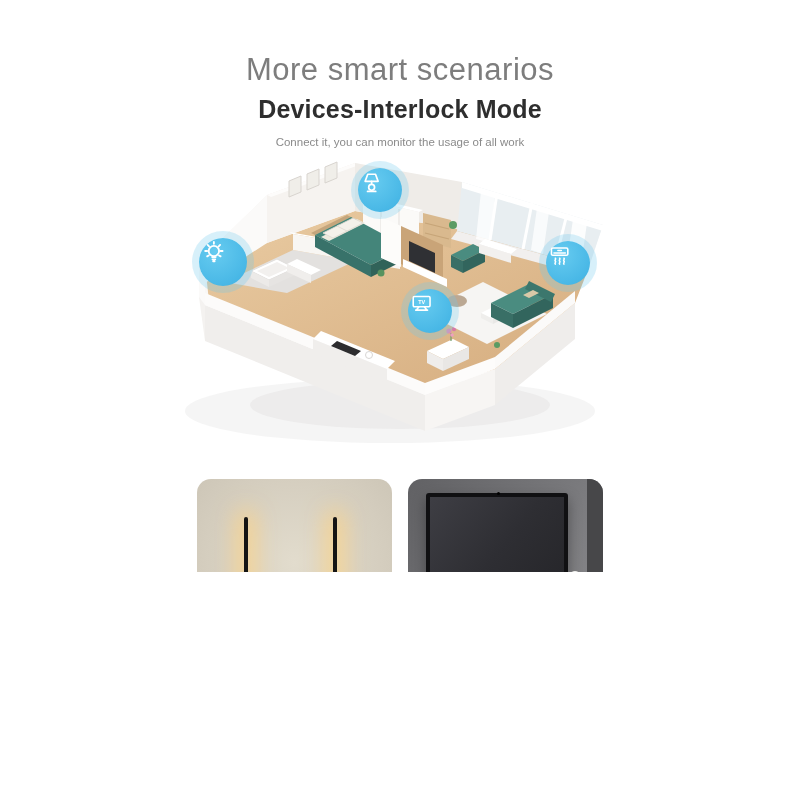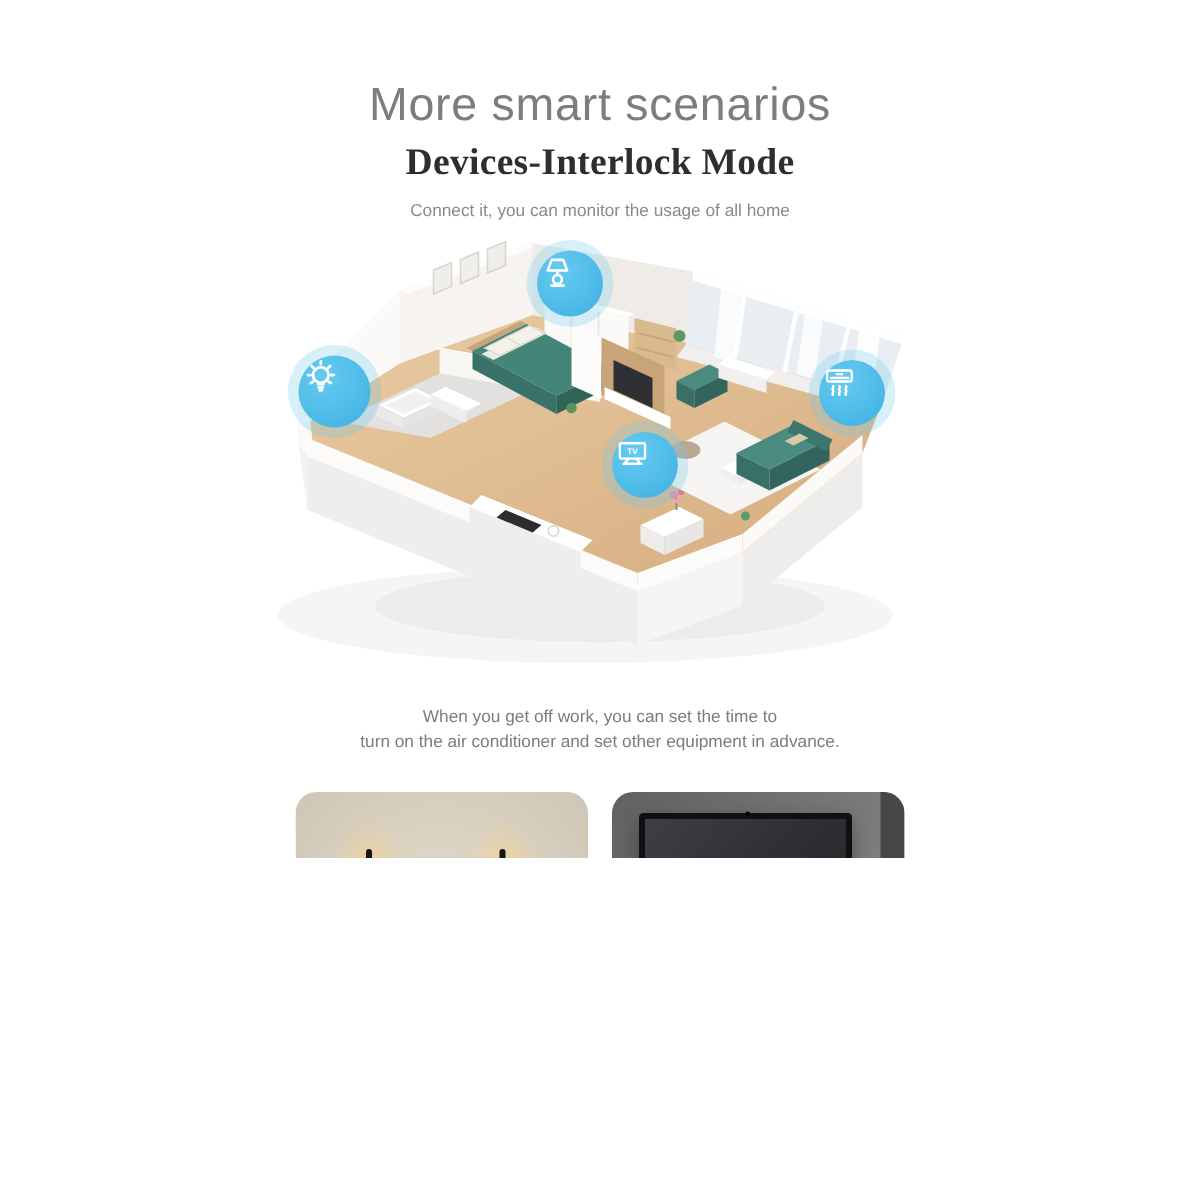--- a/index.html
+++ b/index.html
@@ -1,21 +1,21 @@
 <!DOCTYPE html>
 <html><head>
 <meta charset="utf-8">
 <style>
   html,body{margin:0;padding:0;background:#ffffff;}
   .page{position:relative;width:800px;height:572px;background:#ffffff;overflow:hidden;
         font-family:"Liberation Sans",sans-serif;}
   
   .header{padding-top:52px;text-align:center;}
   .title{margin:0;font-size:31px;font-weight:300;color:#7d7d7d;letter-spacing:.5px;}
-  .subtitle{margin:7px 0 0;font-size:25px;font-weight:700;color:#2e2e2e;letter-spacing:.2px;font-family:Liberation Serif, serif;}
+  .subtitle{margin:7px 0 0;font-size:25px;font-weight:700;color:#2e2e2e;letter-spacing:.2px;}
   .desc{margin:10px 0 0;font-size:11.5px;line-height:1.45;color:#8a8a8a;}
   
   .stage{position:relative;width:430px;height:300px;margin:4px auto 0;}
   .stage svg{position:absolute;left:0;top:0;}
   .badge{position:absolute;border-radius:50%;
          background:radial-gradient(circle at 35% 30%,#66cbf0,#3db0e2);
          box-shadow:0 0 0 7px rgba(112,201,238,.28);
          display:flex;align-items:center;justify-content:center;}
   .badge svg{width:62%;height:62%;}
   .badge-bulb{left:14px;top:83px;width:48px;height:48px;}
@@ -98,21 +98,21 @@
 </style>
 </head>
 <body>
 
 <div class="page">
 
   <div class="header">
     <h1 class="title">More smart scenarios</h1>
     <h2 class="subtitle">Devices-Interlock Mode</h2>
     <p class="desc">
-      <span>Connect it, you can monitor the usage of all home</span><br>
+      <span>Connect it, you can monitor the usage of all work</span><br>
     </p>
   </div>
 
   <div class="stage">
     <svg width="430" height="300" viewBox="0 0 430 300">
       <defs>
         <linearGradient id="wood" x1="0" y1="0" x2="1" y2="1">
           <stop offset="0" stop-color="#e9cba2"></stop>
             <stop offset="1" stop-color="#d5ac7e"></stop>
         </linearGradient>
@@ -270,24 +270,20 @@
     </div>
     <div class="badge badge-tv">
       <svg viewBox="0 0 24 24" fill="none" stroke="#ffffff" stroke-width="1.4" stroke-linecap="round">
         <rect x="4.6" y="6.6" width="14.8" height="9" rx="1"></rect>
         <text x="12" y="13" text-anchor="middle" font-size="4.8" font-weight="bold" fill="#ffffff" stroke="none" font-family="Liberation Sans, sans-serif">TV</text>
         <path d="M9.6,15.6 l-1.8,2.4 M14.4,15.6 l1.8,2.4 M6.8,18.6 h10.4"></path>
       </svg>
     </div>
   </div>
 
-  <p class="caption">
-    <span>When you get off work, you can set the time to</span><br>
-    <span>turn on the air conditioner and set other equipment in advance.</span>
-  </p>
 
   <div class="photos">
 
     <figure class="photo photo-bedroom">
       <div class="bp-wall"></div>
       <div class="wall-lamp lamp-l"></div>
       <div class="wall-lamp lamp-r"></div>
       <div class="bp-headboard"></div>
       <div class="bp-pillow p1"></div>
       <div class="bp-pillow p2"></div>

